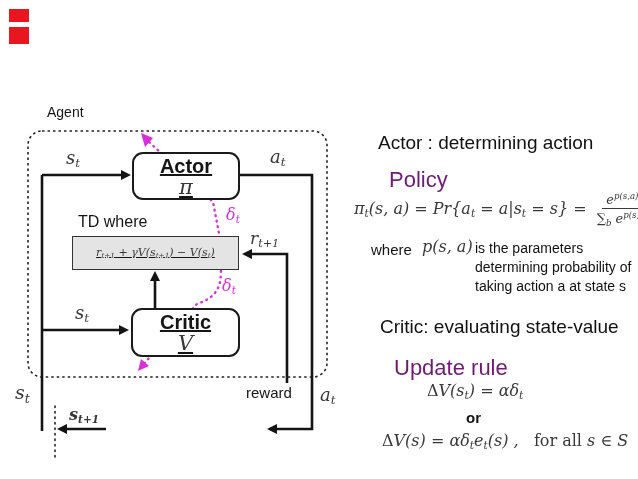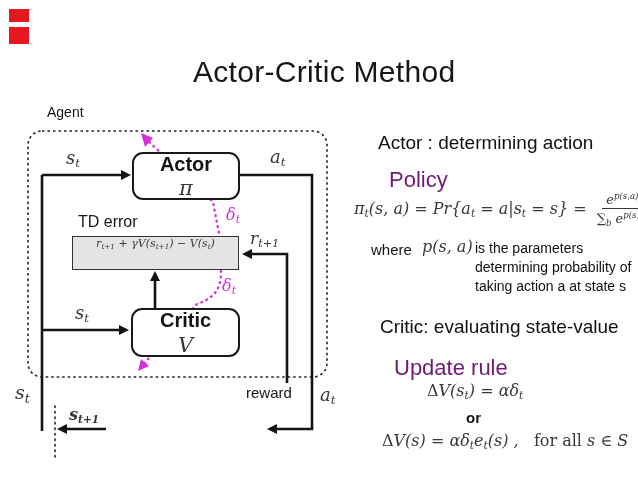--- a/index.html
+++ b/index.html
@@ -13,21 +13,21 @@
   .agent-label{left:47px;top:104px;font-size:14px;}
   svg.canvas{position:absolute;left:0;top:0;z-index:1;}
   .kline{stroke:#141414;stroke-width:2.6;fill:none;}
   .kthin{stroke:#222;stroke-width:1.6;fill:none;}
   .kfill{fill:#141414;stroke:none;}
   .mpath{stroke:var(--delta_magenta);stroke-width:2.4;fill:none;
          stroke-dasharray:.8 4.8;stroke-linecap:round;}
   .mfill{fill:var(--delta_magenta);stroke:none;}
   .box{position:absolute;z-index:2;background:#fff;border:2px solid #1a1a1a;
        border-radius:11px;display:flex;flex-direction:column;align-items:center;
-       justify-content:space-between;text-align:center;}
+       justify-content:center;text-align:center;text-decoration:underline;}
   .box .bname{font-size:20px;font-weight:600;line-height:21px;}
   .box .bsym{font-size:21px;line-height:20px;}
   .actor-box{left:132px;top:152px;width:104px;height:44px;}
   .critic-box{left:131px;top:308px;width:105px;height:45px;}
   .env-box{left:106px;top:404px;width:155px;height:44px;border-radius:14px;}
   .td-box{left:72px;top:236px;width:165px;height:32px;border:1.8px solid #333;
           border-radius:0;background:var(--td_fill);}
   .math{font-family:"DejaVu Serif","Liberation Serif",serif;font-style:italic;
         color:var(--math_ink);white-space:pre;}
   .rm{font-style:normal;}
@@ -46,21 +46,20 @@
   .desc{font-size:14px;line-height:19px;color:#111;}
 </style>
 </head>
 <body>
 
 <div class="slide">
 
   <div class="redbar rb1"></div>
   <div class="redbar rb2"></div>
 
-  <div class="abs title">Actor-Critic Method</div>
   <div class="abs agent-label" style="z-index:3;">Agent</div>
 
   <svg class="canvas" width="638" height="479" viewBox="0 0 638 479">
 
     <rect x="28" y="131" width="299" height="246" rx="14" class="kthin" stroke-dasharray="2.5 3"></rect>
 
     <path d="M42,175 V431" class="kline"></path>
 
     <path d="M42,175 H124" class="kline"></path>
     <polygon points="121,170 131,175 121,180" class="kfill"></polygon>
@@ -95,21 +94,21 @@
   <div class="box critic-box">
     <div class="bname">Critic</div>
     <div class="bsym math">V</div>
   </div>
   <div class="box td-box">
     <span class="math" style="font-size:11px;"><span>r</span><sub>t+1</sub><span> + γV(s</span><sub>t+1</sub><span>) − V(s</span><sub>t</sub><span>)</span></span>
   </div>
 
   <div class="lbl math f18" style="left:66px;top:147px;"><span>s</span><sub>t</sub></div>
   <div class="lbl math f18" style="left:270px;top:146px;"><span>a</span><sub>t</sub></div>
-  <div class="lbl f16" style="left:78px;top:213px;">TD error</div>
+  <div class="lbl f16" style="left:78px;top:213px;">TD where</div>
   <div class="lbl math f17" style="left:250px;top:228px;"><span>r</span><sub>t+1</sub></div>
   <div class="lbl math f16 delta" style="left:226px;top:205px;"><span>δ</span><sub>t</sub></div>
   <div class="lbl math f16 delta" style="left:222px;top:276px;"><span>δ</span><sub>t</sub></div>
   <div class="lbl math f18" style="left:75px;top:302px;"><span>s</span><sub>t</sub></div>
   <div class="lbl math f19" style="left:15px;top:381px;"><span>s</span><sub>t</sub></div>
   <div class="lbl math f16" style="left:69px;top:405px;font-weight:bold;"><span>s</span><sub>t+1</sub></div>
   <div class="lbl f15" style="left:246px;top:384px;">reward</div>
   <div class="lbl math f18" style="left:320px;top:384px;"><span>a</span><sub>t</sub></div>
 
   <div class="lbl heading" style="left:378px;top:132px;">Actor : determining action</div>

